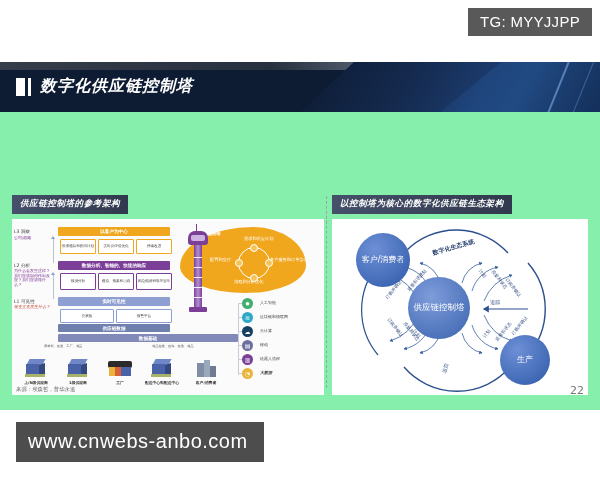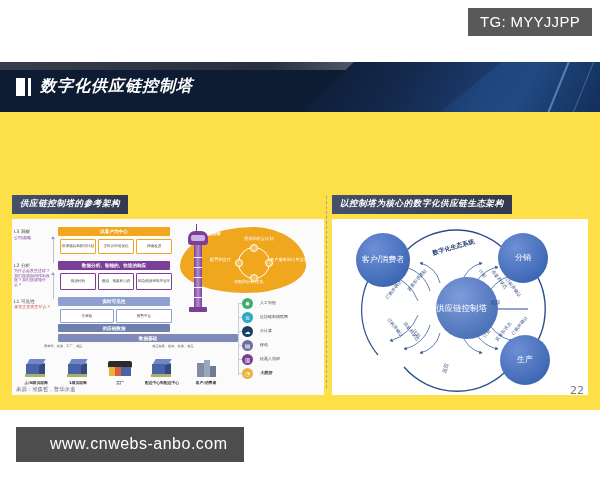--- a/index.html
+++ b/index.html
@@ -13,29 +13,29 @@
   .tg-badge{
     position:absolute;top:8px;right:8px;
     background:#595959;color:#ffffff;
     font-size:15px;letter-spacing:.3px;
     padding:5px 12px 6px 12px;
     z-index:40;
   }
   .bottom-badge{
     position:absolute;left:16px;bottom:18px;
     background:#4d4d4d;color:#ffffff;
-    font-size:16px;letter-spacing:.5px;
-    padding:8px 16px 9px 34px;
+    font-size:20px;letter-spacing:.5px;
+    padding:8px 16px 9px 12px;
     z-index:40;
   }
   
   .slide{
     position:absolute;left:0;top:62px;
     width:600px;height:348px;
-    background:#fde047;
+    background:#86efac;
   }
   .slide-header{
     position:relative;width:600px;height:50px;
     background:#0d1b33;
     overflow:hidden;
   }
   .hdr-band{
     position:absolute;left:0;top:0;width:600px;height:8px;
     background:linear-gradient(90deg,#3d4450 0%,#2b3340 45%,#5d6675 60%,#394253 100%);
     opacity:.85;
@@ -241,25 +241,25 @@
   
   .eco{position:absolute;left:0;top:0;width:256px;height:176px;background:#ffffff;}
   .eco-node{
     position:absolute;border-radius:50%;
     background:radial-gradient(circle at 35% 30%,#6d8fd6,#2e5aa8);
     color:#ffffff;display:flex;align-items:center;justify-content:center;
     text-align:center;font-family:"DejaVu Sans",sans-serif;
     line-height:10px;font-size:8px;
   }
   .eco-center{
-    position:absolute;left:104px;top:58px;width:62px;height:62px;border-radius:50%;
+    position:absolute;left:76px;top:58px;width:62px;height:62px;border-radius:50%;
     background:radial-gradient(circle at 38% 32%,#7e9cdb,#3a63ad);
-    color:#ffffff;display:flex;align-items:center;
+    color:#ffffff;display:flex;align-items:center;justify-content:center;
     text-align:center;font-size:8.5px;line-height:11px;
-    font-family:Liberation Serif, serif;
+    font-family:Liberation Mono, monospace;
   }
   .eco-lbl{
     position:absolute;font-size:4.4px;color:#2f4a7d;
     font-family:"DejaVu Sans",sans-serif;white-space:nowrap;
     letter-spacing:.2px;
   }
   .eco-lbl.big{font-size:6px;color:#253f6e;font-weight:bold;}
 </style>
 </head>
 <body>
@@ -471,23 +471,20 @@
             <path d="M108,114 A26,26 0 0 1 88,134" fill="none" stroke="#3a5f9e" stroke-width=".8" marker-end="url(#ahs)"></path>
 
             <path d="M140,106 A34,34 0 0 0 166,130" fill="none" stroke="#3a5f9e" stroke-width=".8" marker-end="url(#ahs)"></path>
             <path d="M152,96 A44,44 0 0 0 180,122" fill="none" stroke="#3a5f9e" stroke-width=".8" marker-end="url(#ahs)"></path>
             <path d="M130,114 A26,26 0 0 0 150,134" fill="none" stroke="#3a5f9e" stroke-width=".8" marker-end="url(#ahs)"></path>
           </svg>
 
           <div class="eco-node" style="left:24px;top:14px;width:54px;height:54px;">
             <span>客户/消费者</span>
           </div>
-          <div class="eco-node" style="left:166px;top:14px;width:50px;height:50px;">
-            <span>分销</span>
-          </div>
           <div class="eco-node" style="left:168px;top:116px;width:50px;height:50px;">
             <span>生产</span>
           </div>
 
           <div class="eco-center">
             <span>供应链控制塔</span>
           </div>
 
           <div class="eco-lbl big" style="left:100px;top:24px;transform:rotate(-16deg);">数字化生态系统</div>
 

